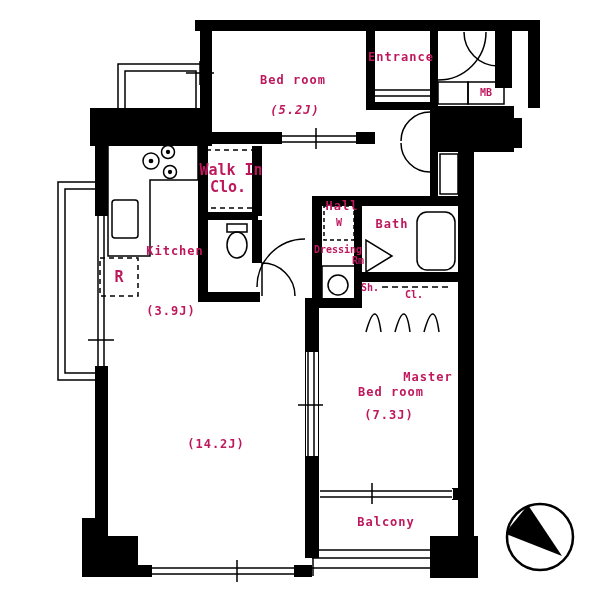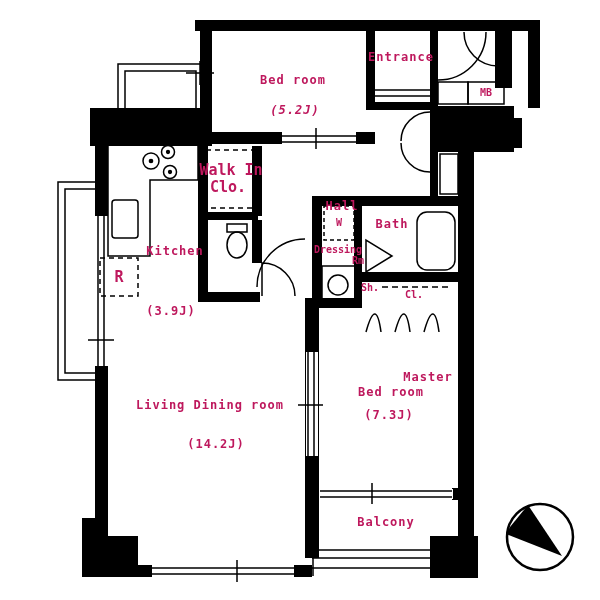--- a/index.html
+++ b/index.html
@@ -145,19 +145,18 @@
   <div class="lbl" style="left:342px;top:172px;margin-top:34px;">Hall</div>
   <div class="lbl small" style="left:339px;top:223px;">W</div>
   <div class="lbl tiny" style="left:338px;top:250px;">Dressing</div>
   <div class="lbl tiny" style="left:338px;top:261px;padding-left:40px;">Rm</div>
   <div class="lbl" style="left:392px;top:224px;">Bath</div>
   <div class="lbl tiny" style="left:370px;top:288px;">Sh.</div>
   <div class="lbl tiny" style="left:414px;top:295px;text-align:right;">Cl.</div>
   <div class="lbl" style="left:175px;top:251px;">Kitchen</div>
   <div class="lbl" style="left:171px;top:271px;margin-top:40px;">(3.9J)</div>
   <div class="lbl mid" style="left:119px;top:277px;">R</div>
-  <div class="lbl" style="left:210px;top:405px;">Living Dining room</div>
   <div class="lbl" style="left:216px;top:444px;">(14.2J)</div>
   <div class="lbl" style="left:382px;top:377px;margin-left:46px;">Master</div>
   <div class="lbl" style="left:391px;top:392px;">Bed room</div>
   <div class="lbl" style="left:389px;top:415px;">(7.3J)</div>
   <div class="lbl" style="left:386px;top:522px;">Balcony</div>
 </div>
 
 </body></html>

